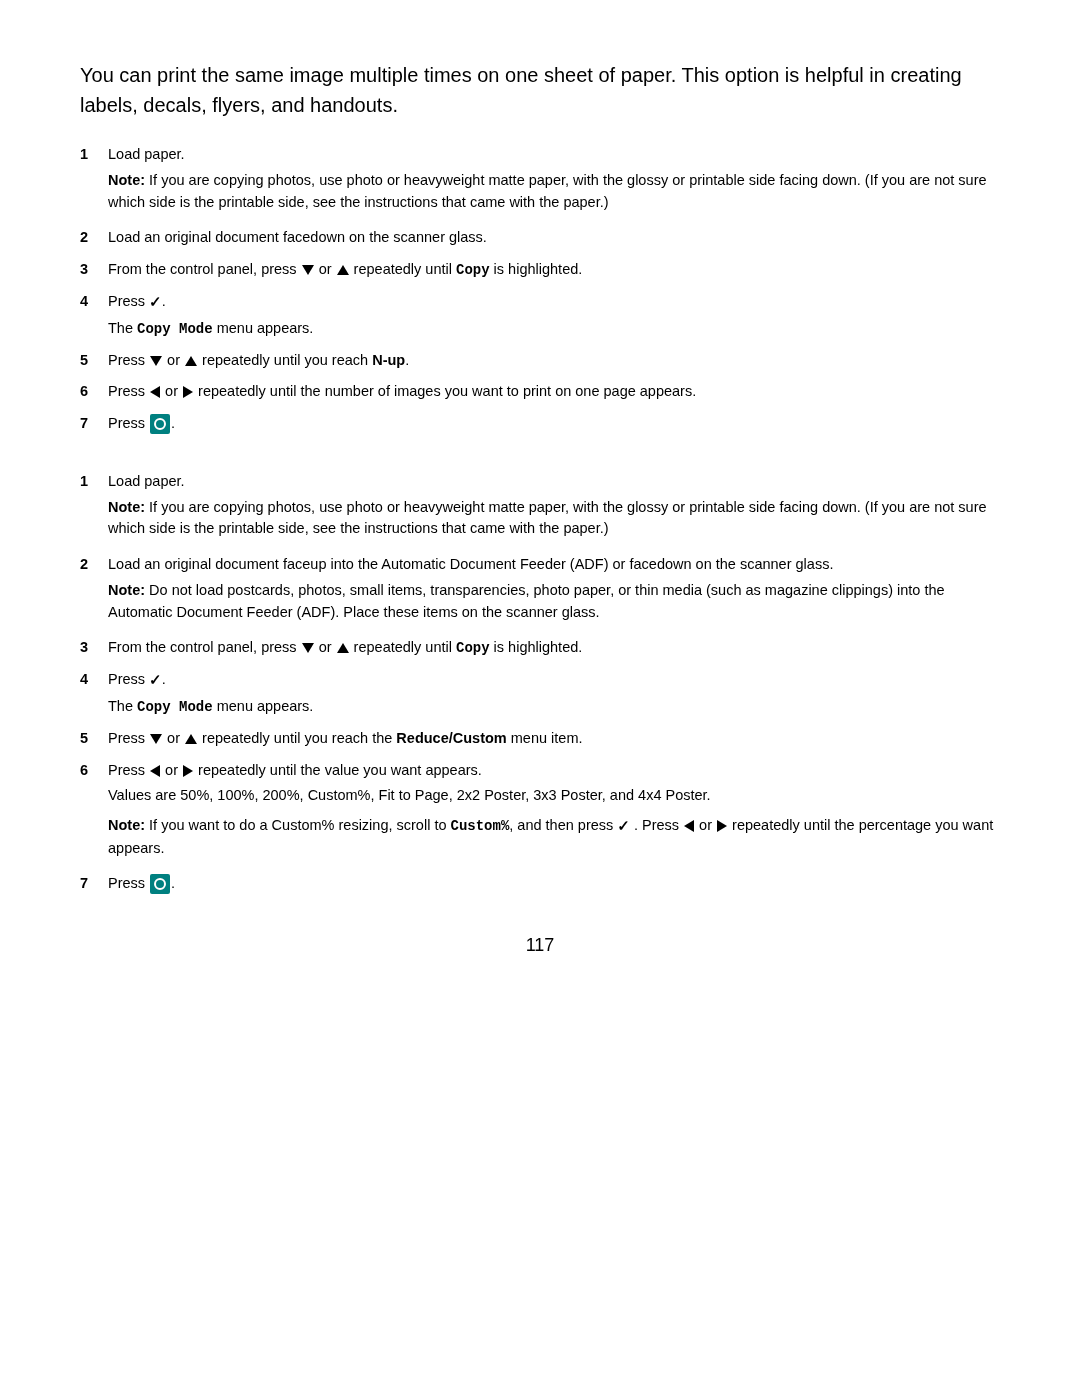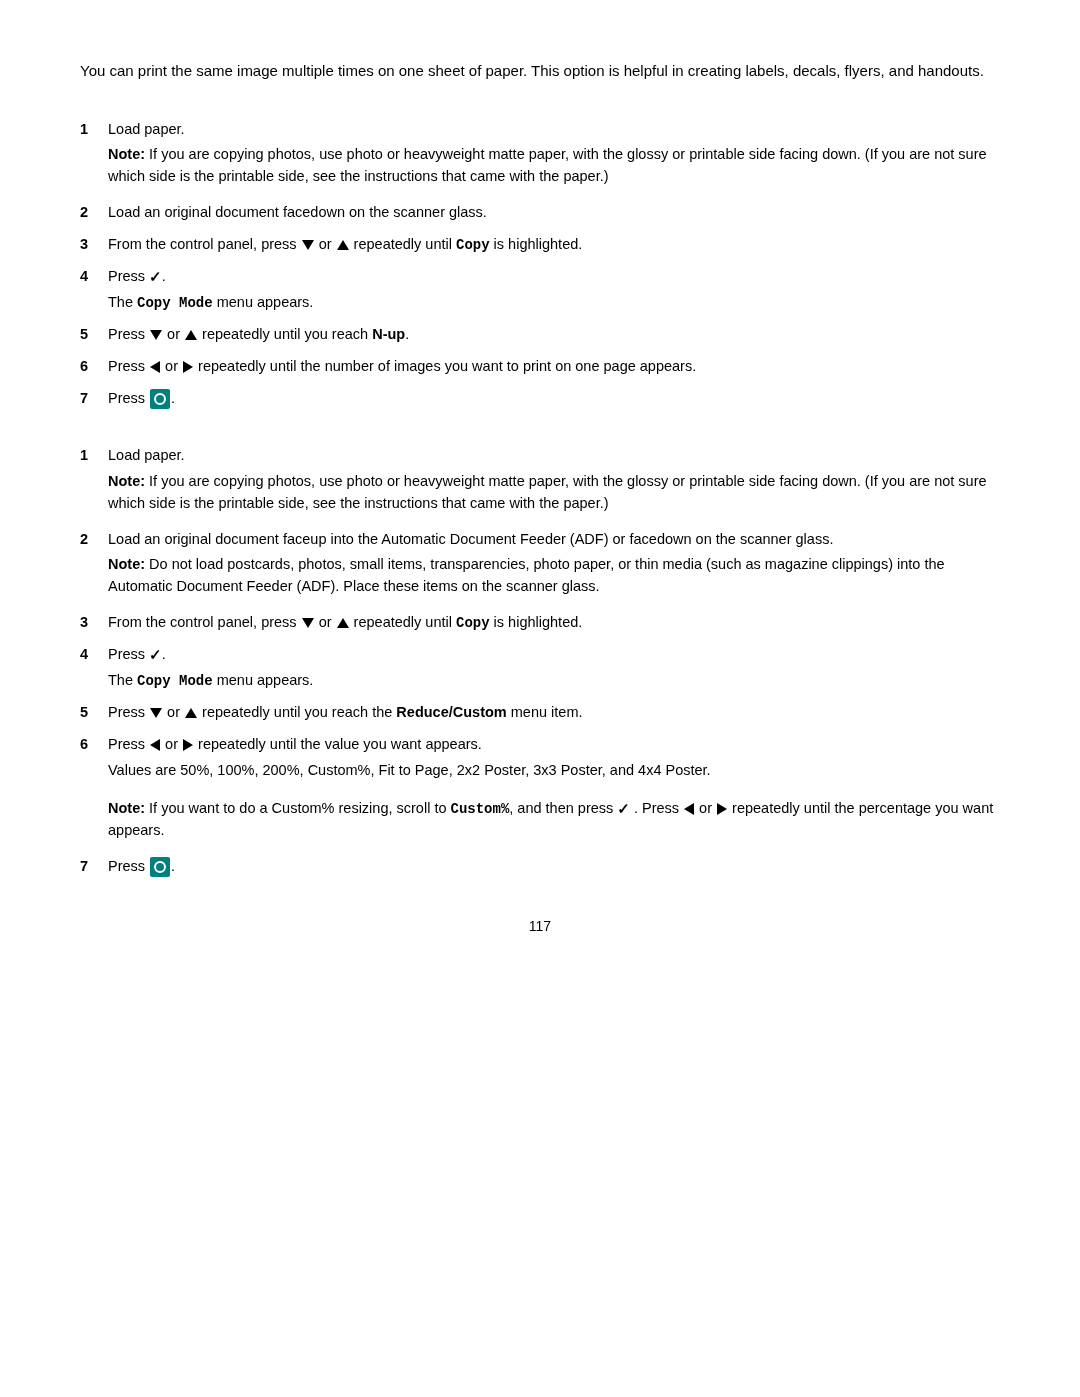--- a/index.html
+++ b/index.html
@@ -14,23 +14,23 @@
     }
 
     h2 {
       font-size: 26px;
       font-weight: bold;
       margin-bottom: 14px;
       margin-top: 0;
     }
 
     .intro-text {
-      font-size: 15px;
+      font-size: 20px;
       line-height: 1.5;
-      margin-bottom: 36px;
+      margin-bottom: 24px;
     }
 
     ol {
       list-style: none;
       padding: 0;
       margin: 0 0 0 0;
     }
 
     ol li {
       display: flex;
@@ -75,21 +75,21 @@
       font-size: 14px;
       font-weight: bold;
     }
 
     .section {
       margin-bottom: 36px;
     }
 
     .page-number {
       text-align: center;
-      font-size: 14px;
+      font-size: 18px;
       margin-top: 40px;
     }
 
     
     .arrow-down {
       display: inline-block;
       width: 0;
       height: 0;
       border-left: 6px solid transparent;
       border-right: 6px solid transparent;
@@ -304,21 +304,21 @@
     <li>
       <span class="step-num">6</span>
       <div class="step-content">
         <span>Press
           <span class="arrow-left"></span>
           or
           <span class="arrow-right"></span>
           repeatedly until the value you want appears.
         </span>
         <span class="sub-text">Values are 50%, 100%, 200%, Custom%, Fit to Page, 2x2 Poster, 3x3 Poster, and 4x4 Poster.</span>
-        <div class="note-block" style="margin-top:16px;">
+        <div class="note-block" style="margin-top:8px;">
           <span class="note-label">Note:</span>
           <span> If you want to do a Custom% resizing, scroll to <code>Custom%</code>, and then press <span class="check-icon">✓</span> . Press
             <span class="arrow-left"></span>
             or
             <span class="arrow-right"></span>
             repeatedly until the percentage you want appears.
           </span>
         </div>
       </div>
     </li>

